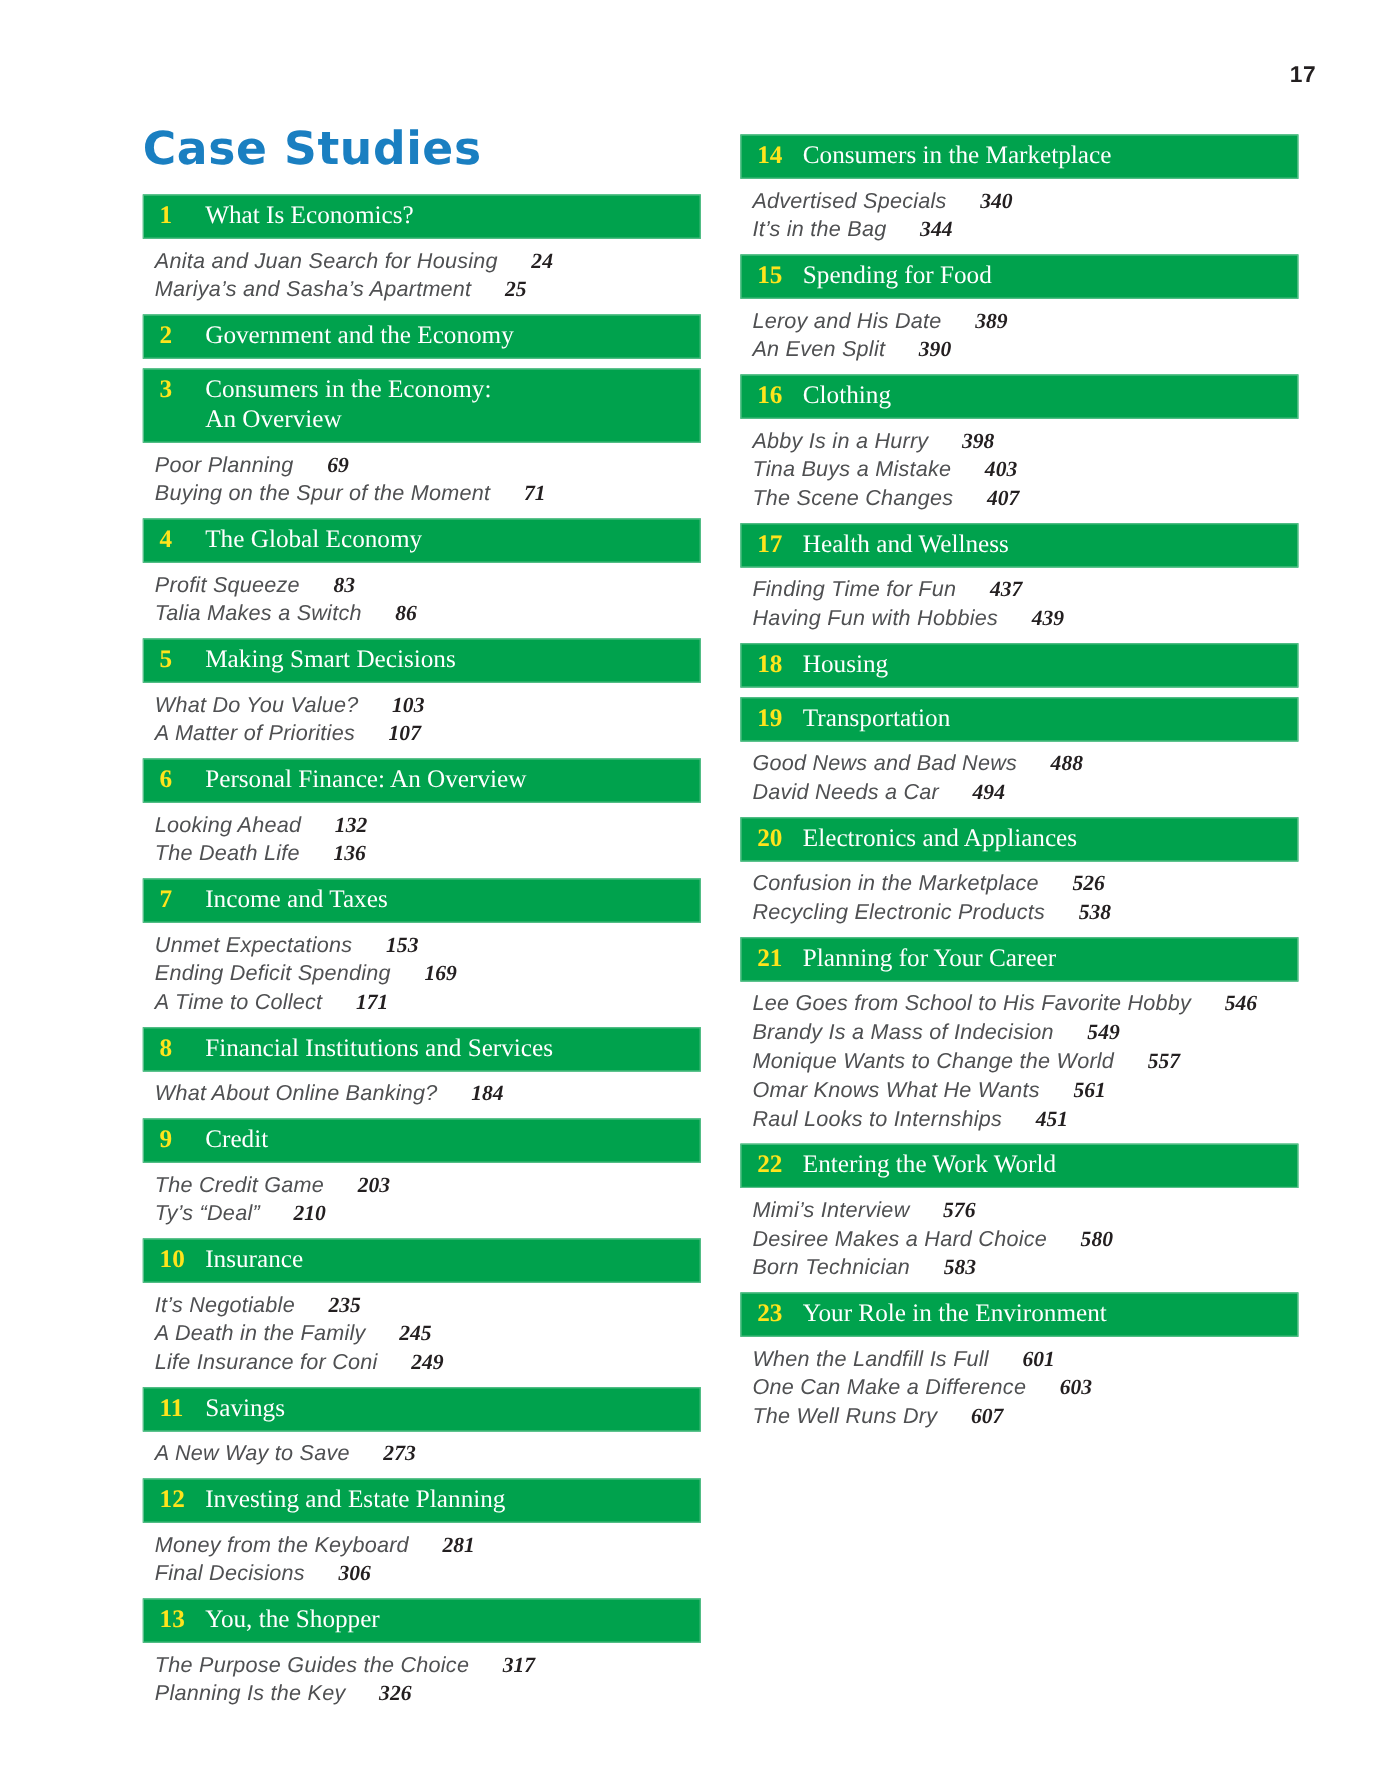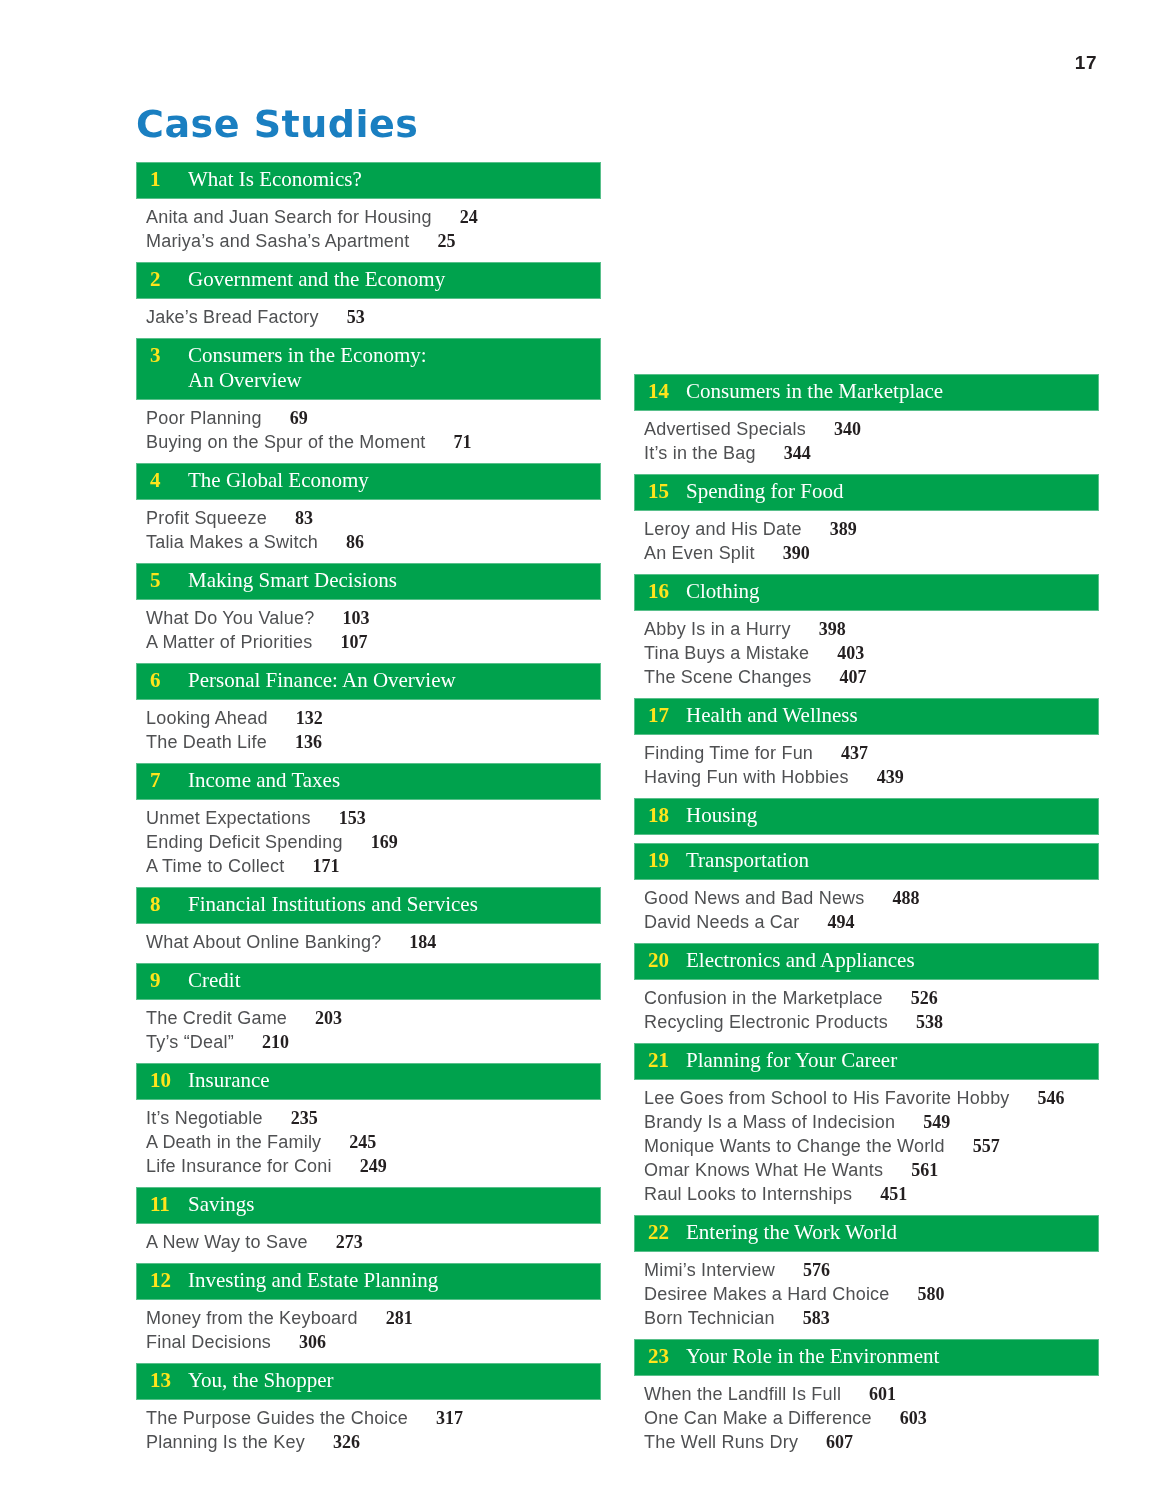--- a/index.html
+++ b/index.html
@@ -11,24 +11,24 @@
     font-family: "Liberation Sans", sans-serif;
     overflow: hidden;
   }
   .folio {
     position: absolute; top: 52px; right: 70px;
     font-size: 19px; font-weight: bold;
     color: var(--page-dark, #231f20);
     letter-spacing: 0.5px;
   }
   .content {
-    position: absolute; top: 104px; left: 136px;
+    position: absolute; top: 104px; left: 119px;
     width: 963px;
     display: flex; gap: 33px;
-    align-items: flex-end;
+    align-items: flex-start;
   }
   .col { width: 465px; flex: none; }
   .doc-title {
     margin: 0 0 16px 0;
     font-family: "DejaVu Sans", sans-serif;
     font-weight: bold;
     font-size: 38px;
     line-height: 1.1;
     color: var(--title-blue, #1a7fc1);
     letter-spacing: 0.5px;
@@ -57,20 +57,21 @@
     list-style: none;
     margin: 6px 0 9px 0;
     padding: 0 0 0 10px;
   }
   .entry {
     font-size: 18px;
     line-height: 24px;
     white-space: nowrap;
     color: var(--entry-gray, #4f5052);
     letter-spacing: 0.2px;
+    font-style: italic;
   }
   .entry-page {
     display: inline-block;
     margin-left: 28px;
     font-family: "Liberation Serif", serif;
     font-weight: bold;
     font-size: 18px;
     color: var(--page-dark, #231f20);
     letter-spacing: 0;
   }
@@ -92,23 +93,20 @@
           <ul class="entries">
             <li class="entry"><span class="entry-title">Anita and Juan Search for Housing</span><span class="entry-page">24</span></li>
             <li class="entry"><span class="entry-title">Mariya’s and Sasha’s Apartment</span><span class="entry-page">25</span></li>
           </ul>
         </section>
         <section class="chapter">
           <div class="chapter-bar">
             <span class="chapter-num">2</span>
             <span class="chapter-title">Government and the Economy</span>
           </div>
-          <ul class="entries">
-            <li class="entry"><span class="entry-title">Jake’s Bread Factory</span><span class="entry-page">53</span></li>
-          </ul>
         </section>
         <section class="chapter">
           <div class="chapter-bar">
             <span class="chapter-num">3</span>
             <span class="chapter-title">Consumers in the Economy:<br>An Overview</span>
           </div>
           <ul class="entries">
             <li class="entry"><span class="entry-title">Poor Planning</span><span class="entry-page">69</span></li>
             <li class="entry"><span class="entry-title">Buying on the Spur of the Moment</span><span class="entry-page">71</span></li>
           </ul>

